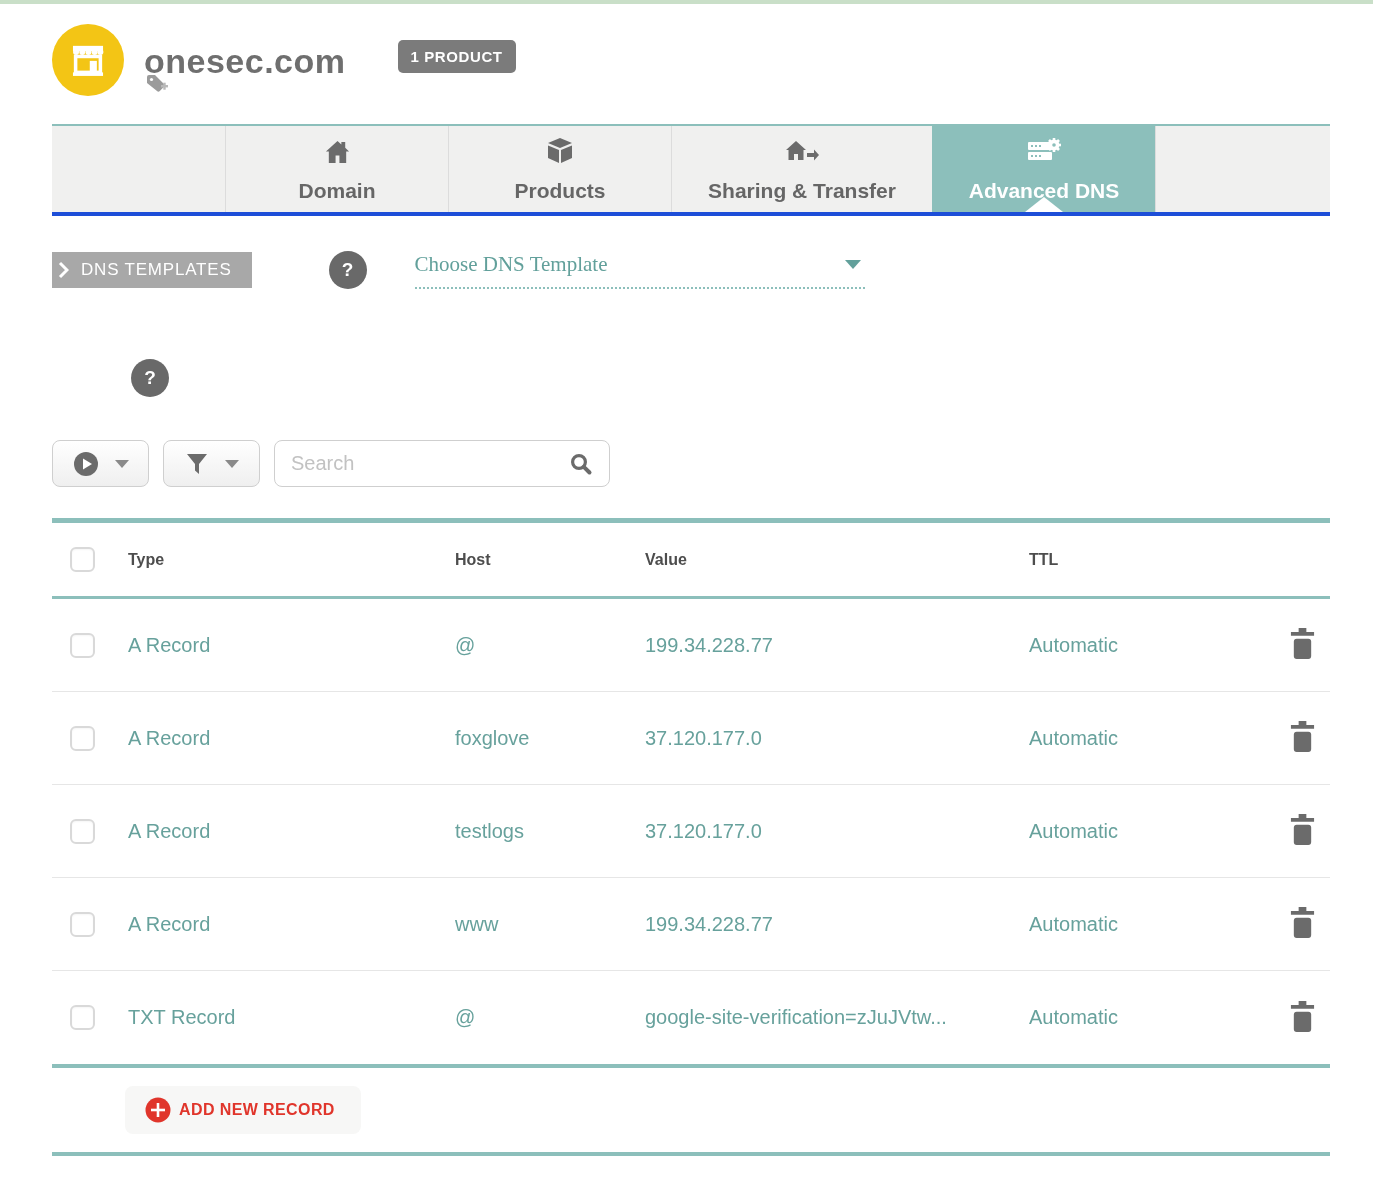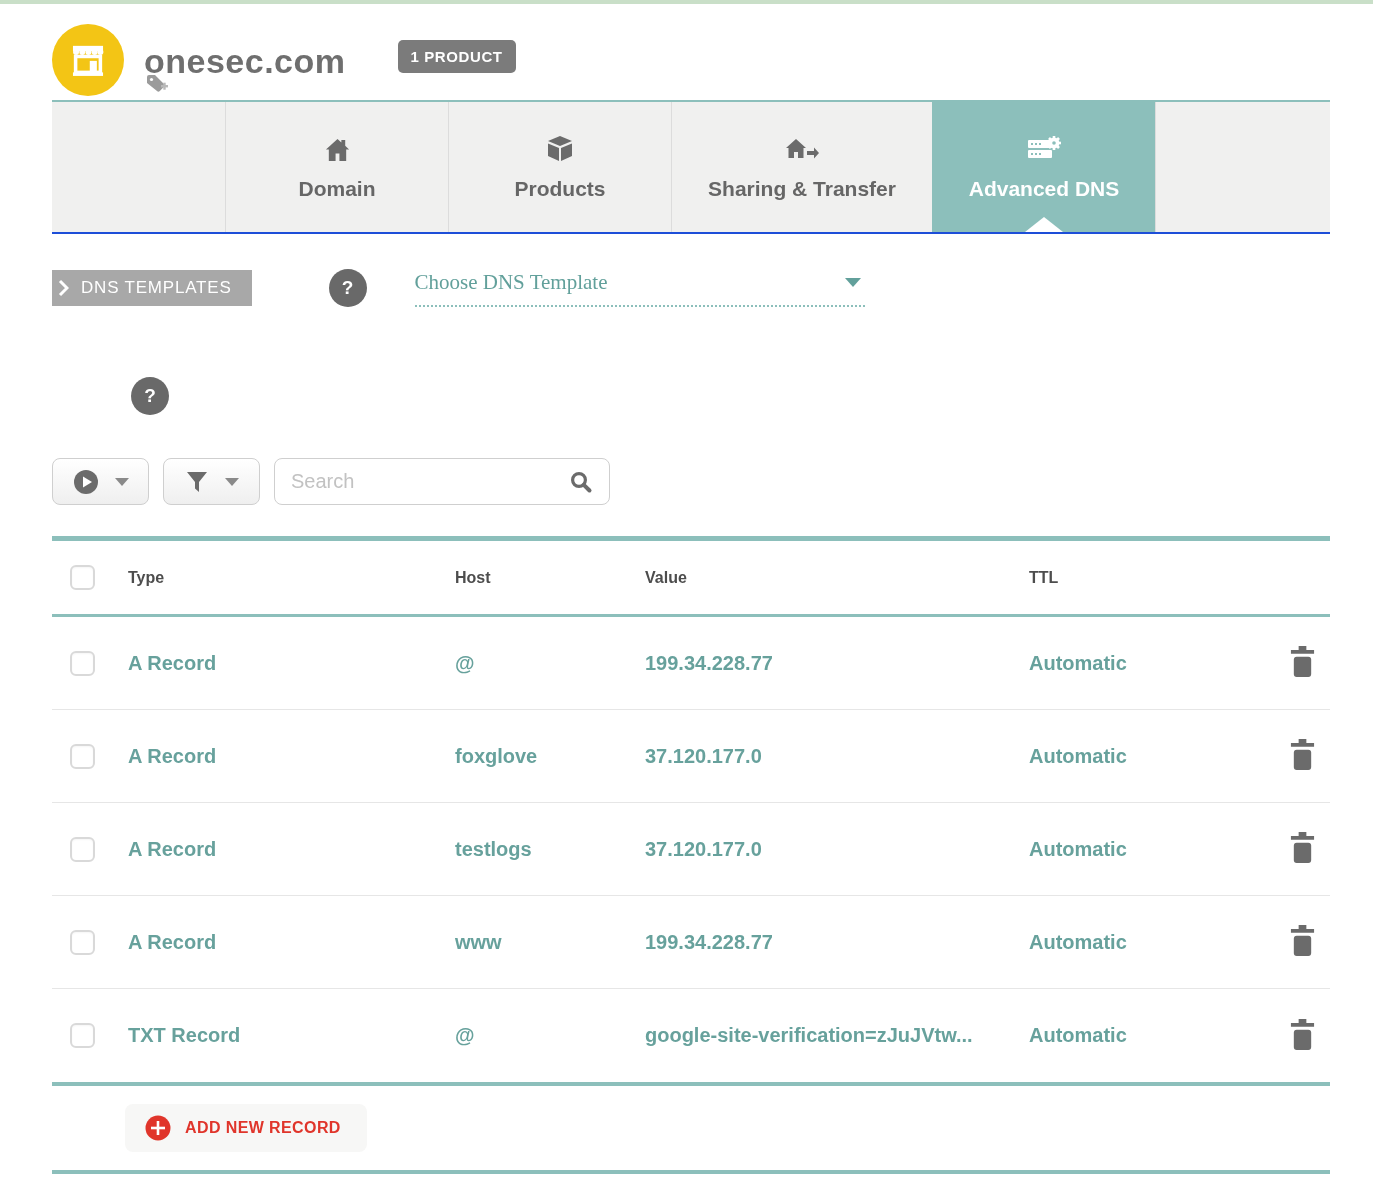--- a/index.html
+++ b/index.html
@@ -21,22 +21,22 @@
   .domain-title { font-size:34px; font-weight:700; color:#6f6f6f; margin-left:20px; margin-top:18px; letter-spacing:0.5px; }
   .product-badge {
     margin-left:52px; margin-top:16px; background:#7b7b7b; color:#fff;
     font-size:15px; font-weight:700; letter-spacing:0.6px;
     padding:8px 13px; border-radius:5px;
   }
   .tag-plus { position:absolute; left:94px; top:70px; width:22px; height:22px; }
 
   
   .tab-bar {
-    display:flex; background:#f0f0ef; height:134px;
-    border-top:2px solid #8CBFBB; border-bottom:2px solid #1d4ed8;
+    display:flex; background:#f0f0ef; height:92px;
+    border-top:2px solid #8CBFBB; border-bottom:4px solid #1d4ed8;margin-top:24px;
   }
   .tab-spacer-left { flex:0 0 173px; }
   .tab-spacer-right { flex:1 1 auto; border-left:1px solid #dcdcdc; }
   .tab {
     position:relative; display:flex; flex-direction:column; align-items:center; justify-content:center;
     gap:13px; border-left:1px solid #dcdcdc; cursor:pointer;
   }
   .tab-domain, .tab-products, .tab-advanced { flex:0 0 223px; }
   .tab-sharing { flex:0 0 261px; }
   .tab-label { font-size:21px; font-weight:700; color:#666; }
@@ -94,35 +94,35 @@
 
   
   .records-table { margin-top:31px; border-top:5px solid #8CBFBB; }
   .t-row {
     display:grid; grid-template-columns:76px 327px 190px 384px 246px 1fr;
     align-items:center;
   }
   .t-head { height:76px; border-bottom:3px solid #8CBFBB; font-size:16px; font-weight:700; color:#4d4d4d; }
   .t-body .t-row { height:93px; font-size:20px; color:#67A19C; }
   .t-body .t-row:not(:last-child) { border-bottom:1px solid #e6e6e6; }
-  .t-body { border-bottom:4px solid #8CBFBB;font-weight:bold; }
+  .t-body { border-bottom:4px solid #8CBFBB; }
   .cell-check { padding-left:18px; }
   .checkbox {
     display:block; width:25px; height:25px; border:2px solid #d9d9d9; border-radius:6px;
     background:#fff; box-shadow:inset 0 1px 2px rgba(0,0,0,0.04); cursor:pointer;
   }
   .cell-value { overflow:hidden; white-space:nowrap; text-overflow:ellipsis; padding-right:20px; }
   .cell-trash { display:flex; justify-content:center; }
   .trash-btn { background:none; border:none; cursor:pointer; padding:4px; }
 
   
   .add-record-section { height:84px; display:flex; align-items:center; }
   .add-record-btn {
     margin-left:73px; height:48px; background:#f7f7f6; border:none; border-radius:8px;
-    display:flex; align-items:center; gap:14px; padding:0 26px 0 20px; cursor:pointer;
+    display:flex; align-items:center; gap:8px; padding:0 26px 0 20px; cursor:pointer;
   }
   .add-record-label { color:#E0352B; font-size:16px; font-weight:700; letter-spacing:0.4px; }
   .bottom-teal-line { height:4px; background:#8CBFBB; }
 </style>
 </head>
 <body>
 
 <div class="top-green-bar"></div>
 
 <div class="content">

